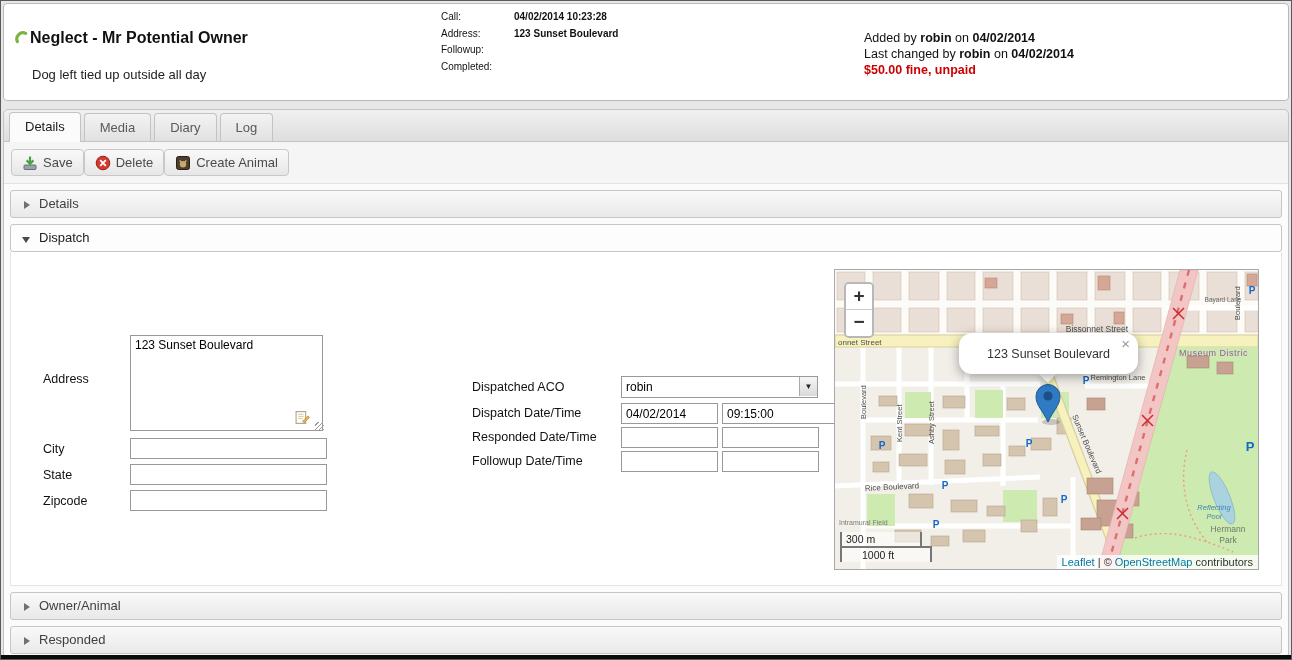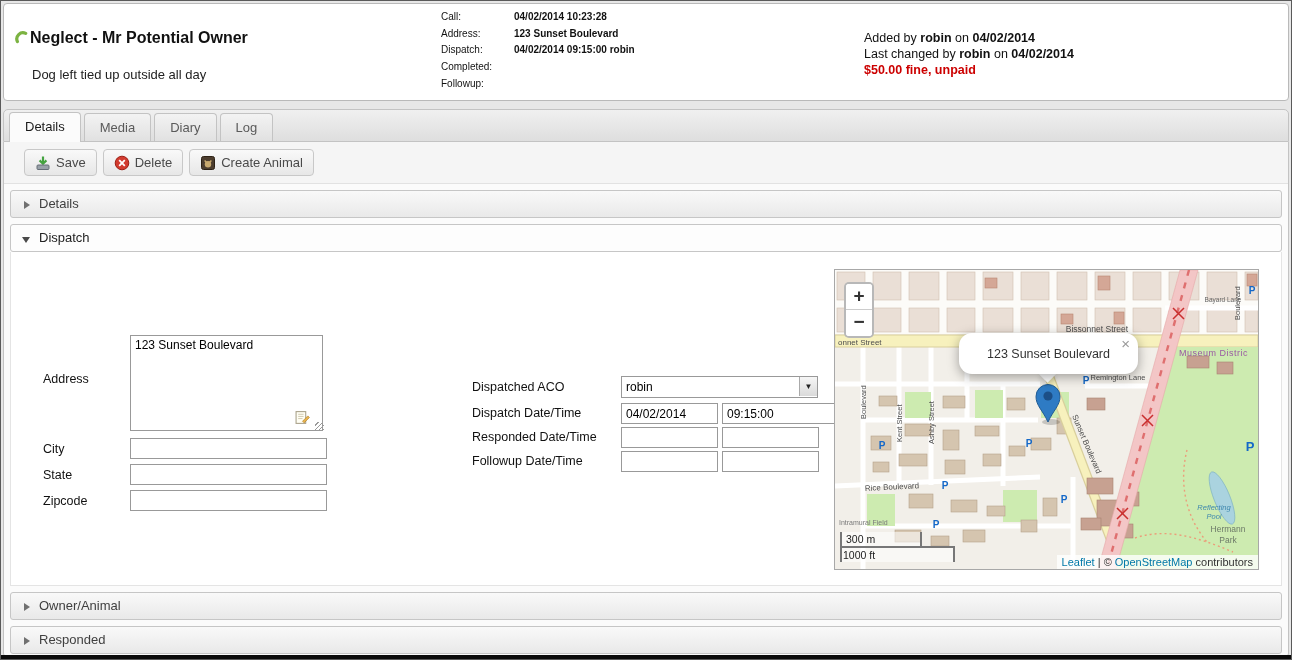--- a/index.html
+++ b/index.html
@@ -28,21 +28,21 @@
               border-radius:5px 5px 0 0; height:33px; align-items:flex-end; }
   .tab { padding:6px 15px 6px; border:1px solid #c3c3c3; border-bottom:none;
          border-radius:4px 4px 0 0; background:linear-gradient(#f3f3f3,#e1e1e1);
          color:#5a5a5a; font-size:13px; cursor:pointer; }
   .tab.active { background:#fbfbfb; color:#1a1a1a; padding-bottom:8px; margin-bottom:-1px; }
 
   .widget { margin:0 2px; border:1px solid #c3c3c3; border-top:none; background:#fbfbfb;
             border-radius:0 0 4px 4px; padding-bottom:6px; height:515px; }
 
   
-  .toolbar { display:flex; gap:6px; padding:7px 20px; background:#f5f5f5;
+  .toolbar { display:flex; padding:7px 7px; background:#f5f5f5;
              border-bottom:1px solid #e2e2e2; }
   .btn { display:inline-flex; align-items:center; gap:5px; padding:0 10px; height:27px;
          border:1px solid #c8c8c8; border-radius:4px; background:linear-gradient(#f9f9f9,#e7e7e7);
          font-size:13px; color:#4a4a4a; cursor:pointer; font-family:inherit; }
   .ic { width:16px; height:16px; display:block; }
 
   
   .acc-h { position:relative; margin:6px 6px 0; border:1px solid #c6c6c6;
            background:linear-gradient(#f9f9f9,#e9e9e9); border-radius:3px; height:28px;
            line-height:26px; padding-left:28px; font-size:13px; color:#3f3f3f; cursor:pointer; }
@@ -84,22 +84,22 @@
   .popup { position:absolute; left:124px; top:63px; width:179px; height:41px; background:#fff;
          border-radius:13px; box-shadow:0 3px 12px rgba(0,0,0,0.35); z-index:12;
          display:flex; align-items:center; justify-content:center; font-size:12.5px; color:#333; }
   .popup-close { position:absolute; right:8px; top:3px; font-size:15px; color:#9a9a9a;
          line-height:15px; cursor:pointer; }
   .popup-tip { position:absolute; left:206px; top:97px; width:13px; height:13px; background:#fff;
          transform:rotate(45deg); box-shadow:3px 3px 5px rgba(0,0,0,0.12); z-index:11; }
   .scale { position:absolute; left:5px; top:262px; z-index:10; font-size:10.5px; color:#222; }
   .scale-m  { width:82px; border:2px solid #777; border-top:none;
               background:rgba(255,255,255,0.55); padding:1px 4px; }
-  .scale-ft { width:115px; border:2px solid #777; border-bottom:none; margin-top:-2px;
-              background:rgba(255,255,255,0.55); padding:1px 1px; }
+  .scale-ft { width:92px; border:2px solid #777; border-bottom:none; margin-top:-2px;
+              background:rgba(255,255,255,0.55); padding:1px 20px; }
   .attribution { position:absolute; right:0; bottom:0; z-index:10;
               background:rgba(255,255,255,0.78); font-size:11px; color:#333; padding:1px 5px; }
   .attribution a { color:#0078a8; text-decoration:none; cursor:pointer; }
   svg text { font-family:"Liberation Sans", sans-serif; }
 </style>
 </head>
 <body>
 
 <div class="window">
 
@@ -115,29 +115,25 @@
     <div class="info">
       <div class="irow">
         <span class="ilab">Call:</span>
         <span class="ival">04/02/2014 10:23:28</span>
       </div>
       <div class="irow">
         <span class="ilab">Address:</span>
         <span class="ival">123 Sunset Boulevard</span>
       </div>
       <div class="irow">
-        <span class="ilab">Dispatch:</span>
-        <span class="ival">04/02/2014 09:15:00 robin</span>
+        <span class="ilab">Followup:</span>
+        <span class="ival"></span>
       </div>
       <div class="irow">
         <span class="ilab">Completed:</span>
-        <span class="ival"></span>
-      </div>
-      <div class="irow">
-        <span class="ilab">Followup:</span>
         <span class="ival"></span>
       </div>
     </div>
 
     <div class="meta">
       <div>
         <span>Added by</span>
         <b>robin</b>
         <span>on</span>
         <b>04/02/2014</b>

